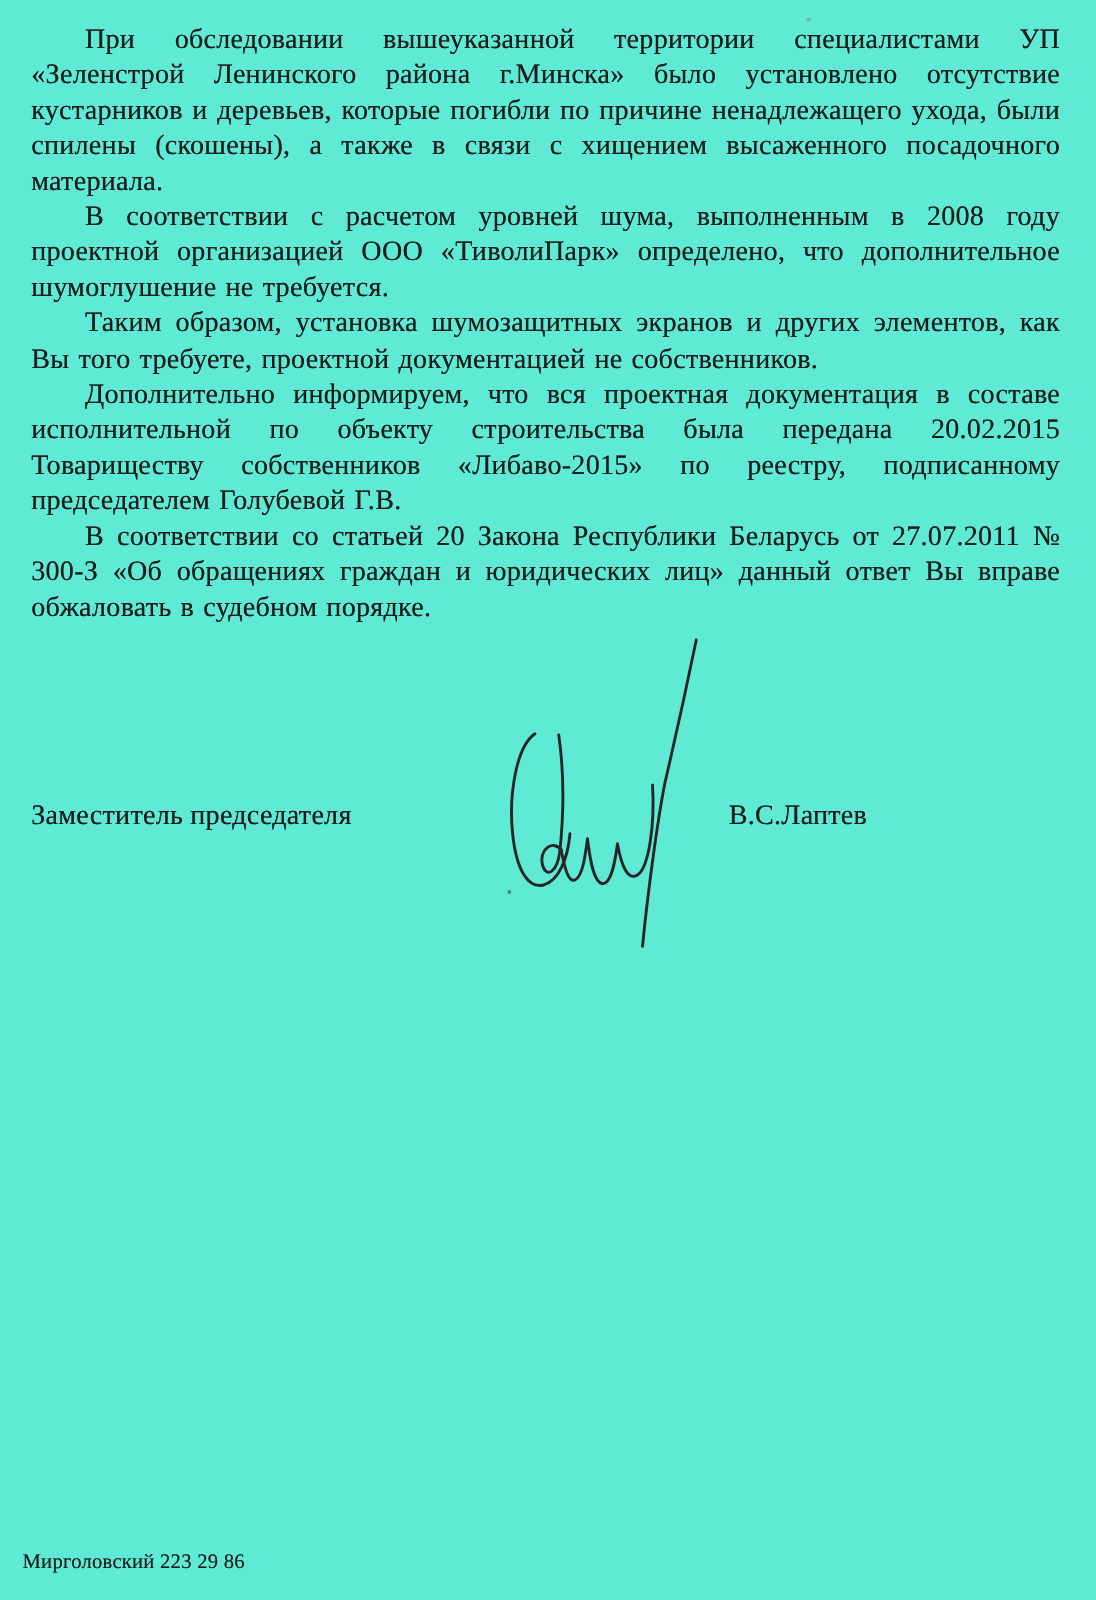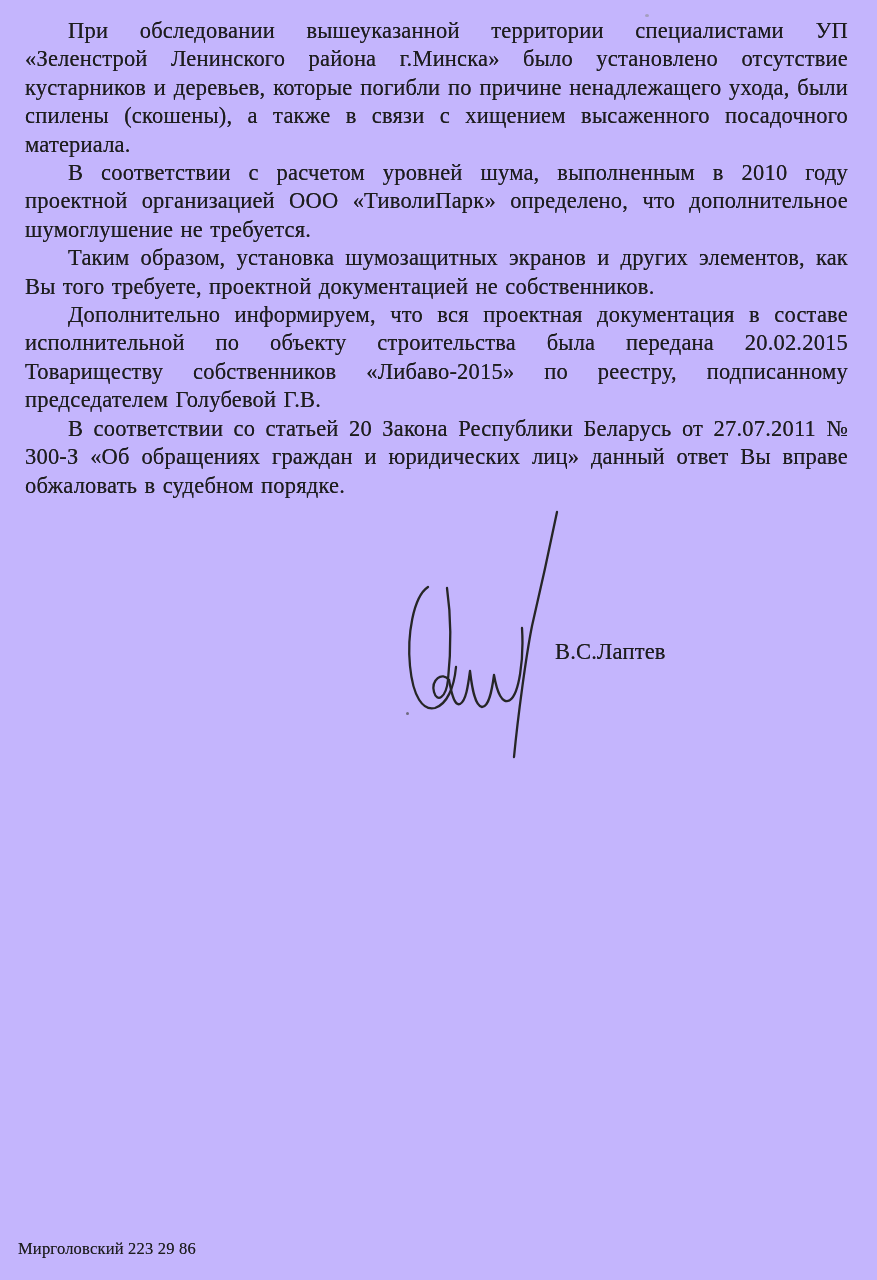--- a/index.html
+++ b/index.html
@@ -1,21 +1,21 @@
 <!DOCTYPE html>
 <html lang="ru"><head>
 <meta charset="utf-8">
 <style>
   html, body { margin: 0; padding: 0; background: #e8e8e8; }
   .page {
     position: relative;
     width: 877px;
     height: 1280px;
     margin: 0 auto;
-    background: #c4b5fd;
+    background: #5eead4;
     overflow: hidden;
     font-family: "Liberation Serif", "DejaVu Serif", serif;
     color: #1d1d1d;
   }
   .letter-body {
     position: absolute;
     left: 25px;
     top: 17px;
     width: 823px;
     font-size: 22.5px;
@@ -34,21 +34,21 @@
     left: 25px;
     top: 638px;
     width: 823px;
     height: 30px;
     font-size: 22.5px;
     line-height: 28.4px;
     letter-spacing: 0.2px;
     text-shadow: 0 0 0.5px rgba(20,20,20,0.75);
   }
   .position-title { position: absolute; left: 0; top: 0; white-space: nowrap; }
-  .signer-name  { position: absolute; left: 530px; top: 0; white-space: nowrap; }
+  .signer-name  { position: absolute; left: 558px; top: 0; white-space: nowrap; }
   .signature-scribble {
     position: absolute;
     left: 400px;
     top: 500px;
     width: 170px;
     height: 265px;
     pointer-events: none;
   }
   .footer-line {
     position: absolute;
@@ -80,27 +80,28 @@
     opacity: 0.7;
   }
 </style>
 </head>
 <body>
 
 <div class="page">
 
   <div class="letter-body">
     <p>При обследовании вышеуказанной территории специалистами УП «Зеленстрой Ленинского района г.Минска» было установлено отсутствие кустарников и деревьев, которые погибли по причине ненадлежащего ухода, были спилены (скошены), а также в связи с хищением высаженного посадочного материала.</p>
-    <p>В соответствии с расчетом уровней шума, выполненным в 2010 году проектной организацией ООО «ТиволиПарк» определено, что дополнительное шумоглушение не требуется.</p>
+    <p>В соответствии с расчетом уровней шума, выполненным в 2008 году проектной организацией ООО «ТиволиПарк» определено, что дополнительное шумоглушение не требуется.</p>
     <p>Таким образом, установка шумозащитных экранов и других элементов, как Вы того требуете, проектной документацией не собственников.</p>
     <p>Дополнительно информируем, что вся проектная документация в составе исполнительной по объекту строительства была передана 20.02.2015 Товариществу собственников «Либаво-2015» по реестру, подписанному председателем Голубевой Г.В.</p>
     <p>В соответствии со статьей 20 Закона Республики Беларусь от 27.07.2011 № 300-З «Об обращениях граждан и юридических лиц» данный ответ Вы вправе обжаловать в судебном порядке.</p>
   </div>
 
   <div class="sign-row">
+    <span class="position-title">Заместитель председателя</span>
     <span class="signer-name">В.С.Лаптев</span>
   </div>
 
   <svg class="signature-scribble" viewBox="0 0 170 265" xmlns="http://www.w3.org/2000/svg" aria-hidden="true">
     <g fill="none" stroke="#262626" stroke-width="2.3" stroke-linecap="round" stroke-linejoin="round">
 
       <path d="M 28,87 C 13,97 7,136 10,166 C 13,197 23,211 35,208 C 47,204 54,188 56,167"></path>
 
       <path d="M 47,88 C 51,116 51,151 48,180 C 46,198 37,203 34,192 C 31,180 42,171 49,180"></path>
 

